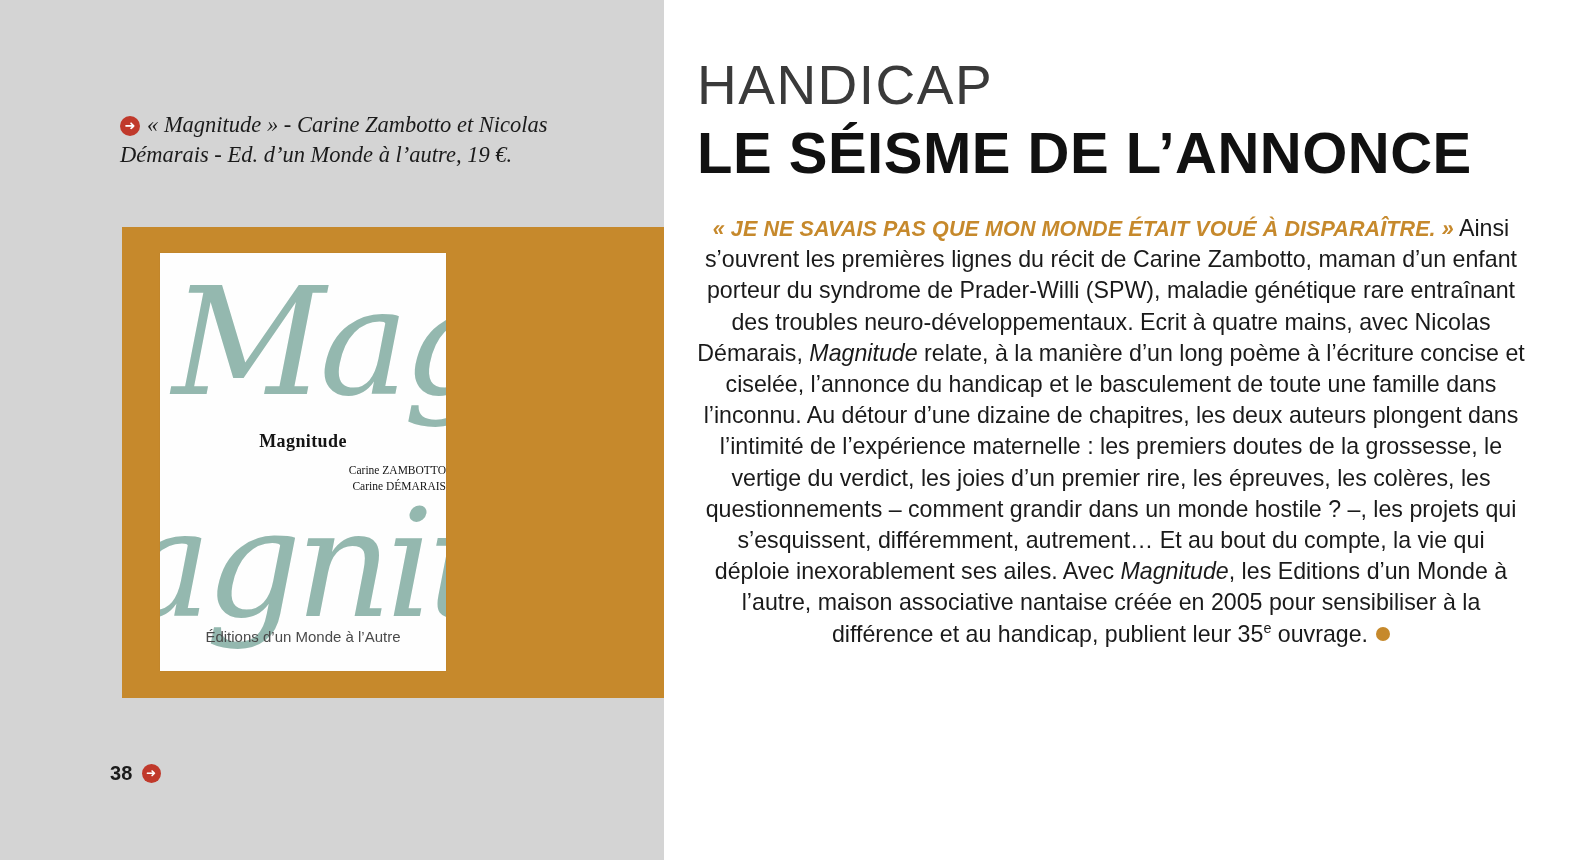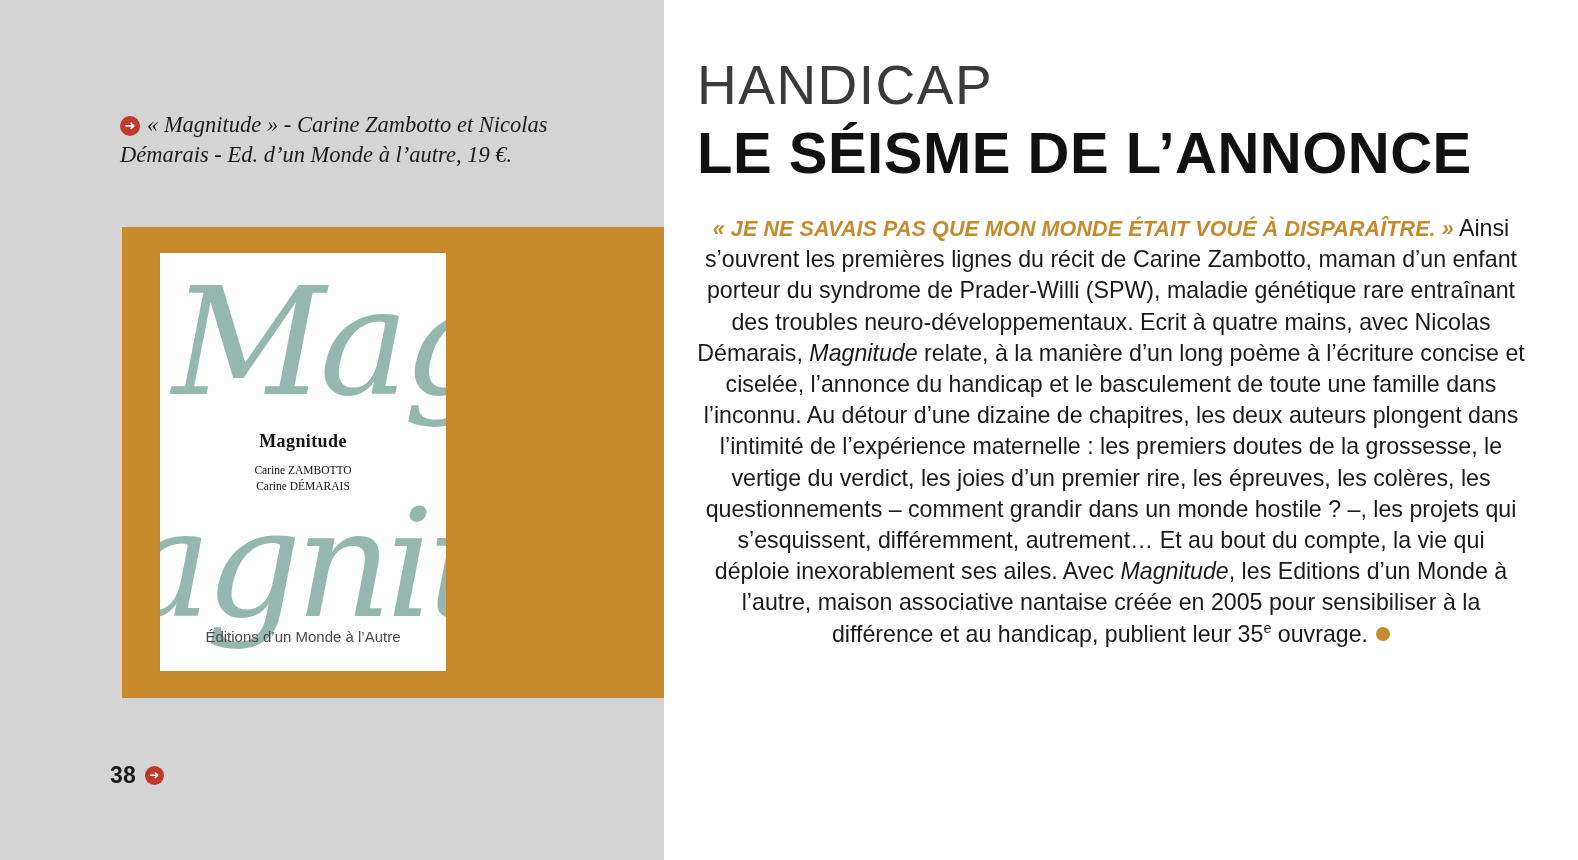--- a/index.html
+++ b/index.html
@@ -102,21 +102,21 @@
     font-weight: bold;
     font-size: 18px;
     color: #141414;
     letter-spacing: 0.4px;
   }
   .book-authors {
     position: absolute;
     left: 0;
     right: 0;
     top: 210px;
-    text-align: center;
+    text-align: right;
     font-family: "Liberation Serif", serif;
     font-size: 11.5px;
     color: #141414;
     line-height: 1.35;
   }
   .book-publisher {
     position: absolute;
     left: 0;
     right: 0;
     bottom: 26px;
@@ -131,21 +131,21 @@
     left: 110px;
     top: 762px;
     display: flex;
     align-items: center;
     font-size: 19.5px;
     font-weight: bold;
     color: #1b1b1b;
     letter-spacing: 0.2px;
   }
   .footer-page {
-    font-size: 23px;
+    font-size: 20px;
     font-weight: bold;
     margin-right: 9px;
   }
   .footer-arrow {
     display: inline-block;
     width: 19px;
     height: 19px;
     border-radius: 50%;
     background: #c0392b;
     color: #ffffff;

